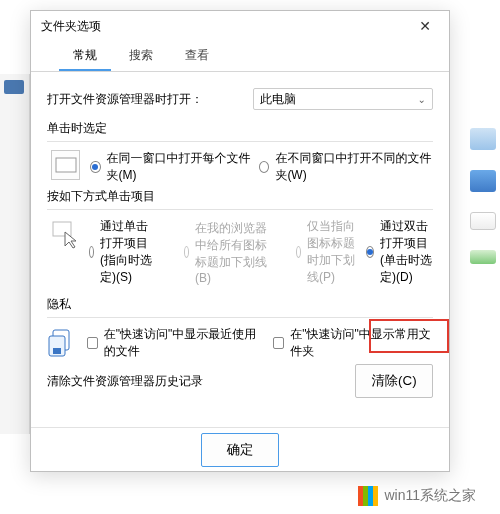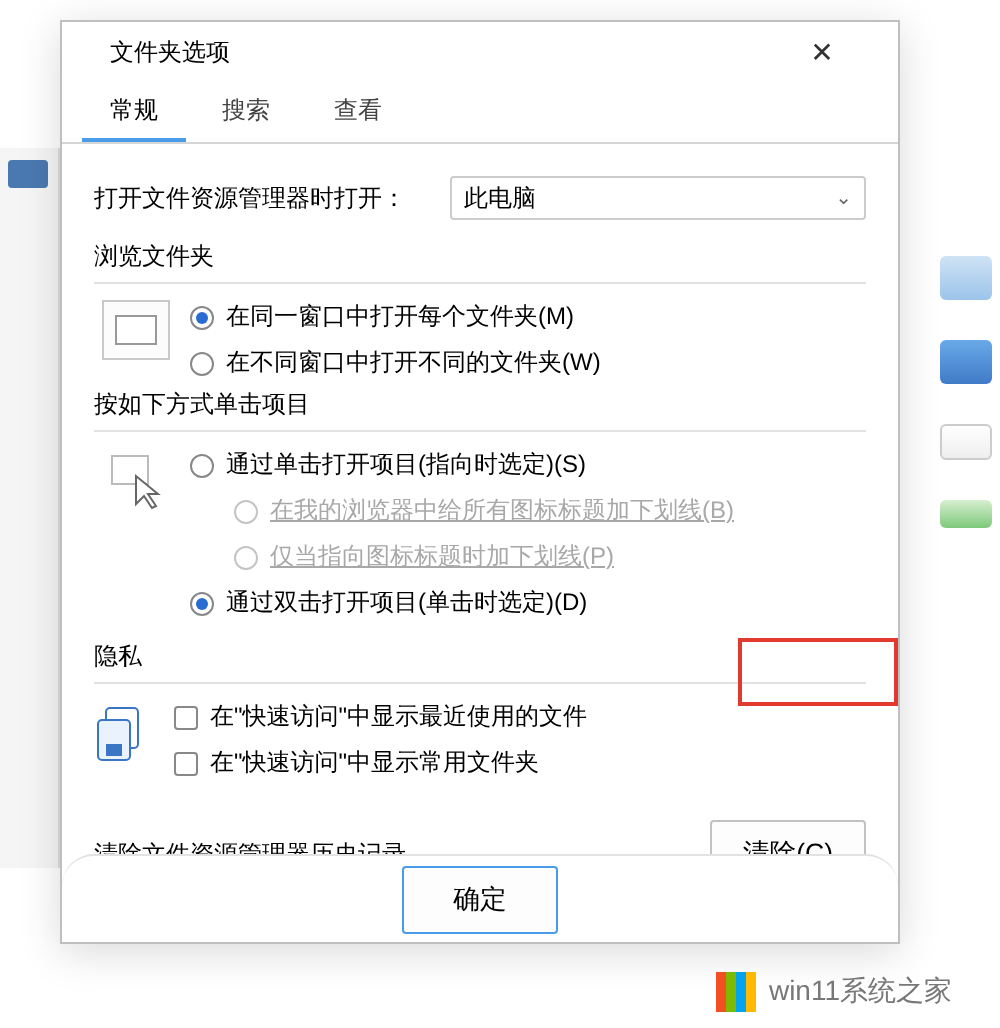--- a/index.html
+++ b/index.html
@@ -7,52 +7,52 @@
   .bg-strip { position: absolute; left: 0; top: 74px; width: 30px; height: 360px; background: #f5f5f5; border-right: 1px solid #ddd; }
   .bg-item { width: 20px; height: 14px; margin: 6px 4px; background: #4a78b0; border-radius: 2px; }
   .right-icons { position: absolute; right: 0; top: 108px; width: 30px; }
   .right-ico { width: 26px; height: 22px; margin: 20px 0; border-radius: 3px; }
   .ri1 { background: linear-gradient(#cfe3f5,#9cc4ea); }
   .ri2 { background: linear-gradient(#6aa9e8,#3f7bc7); }
   .ri3 { background: linear-gradient(#fff,#eee); border:1px solid #ccc; height:18px; }
   .ri4 { background: linear-gradient(#d6efd0,#7ec97a); height:14px; }
 
   .dialog { position: absolute; left: 30px; top: 10px; width: 420px; height: 462px; background: #fff; border: 1px solid #bfbfbf; box-shadow: 0 4px 20px rgba(0,0,0,.15); display: flex; flex-direction: column; }
-  .titlebar { display: flex; align-items: center; justify-content: space-between; height: 30px; padding: 0 24px; gap: 34px; }
+  .titlebar { display: flex; align-items: center; justify-content: space-between; height: 30px; padding: 0 10px; gap: 34px; }
   .titlebar .ttl { font-size: 12px; }
   .close { width: 28px; height: 22px; display: flex; align-items: center; justify-content: center; font-size: 14px; color: #333; cursor: pointer; }
-  .tabs { display: flex; border-bottom: 1px solid #d6d6d6; padding-left: 10px; gap: 4px; }
+  .tabs { display: flex; border-bottom: 1px solid #d6d6d6; padding-left: 28px; gap: 4px; }
   .tab { padding: 6px 14px 5px; font-size: 12px; color: #444; cursor: pointer; border-bottom: 2px solid transparent; }
   .tab.active { color: #000; border-bottom: 2px solid #4a9be8; }
   .content { flex: 1; padding: 10px 16px 6px 16px; overflow: hidden; }
   .row1 { display: flex; align-items: center; gap: 22px; margin: 6px 0 10px 0; }
-  .combo { flex: 1; height: 22px; border: 1px solid #ccc; border-radius: 2px; display: flex; align-items: center; justify-content: space-between; padding: 0 6px; background: #fff; }
+  .combo { flex: 1; height: 22px; border: 1px solid #ccc; border-radius: 2px; display: flex; align-items: center; justify-content: space-between; padding: 0 6px; background: #fff; margin-left: 28px; }
   .combo .chev { font-size: 10px; color: #666; }
   .group-label { margin: 4px 0 4px 0; }
   .hr { height: 1px; background: #e2e2e2; margin: 2px 0 8px 0; }
   .group-body { display: flex; gap: 10px; margin-left: 4px; }
   .icon-box { width: 34px; height: 30px; border: 1px solid #c9c9c9; background: #fcfcfc; display:flex; align-items:center; justify-content:center; }
   .icon-cursor { width: 34px; height: 34px; display:flex; align-items:center; justify-content:center; }
-  .options { display: flex; flex-direction: column; gap: 6px; }
+  .options { display: flex; flex-direction: row; gap: 6px; }
   .opt { display: flex; align-items: center; gap: 6px; }
   .radio { width: 12px; height: 12px; border: 1px solid #888; border-radius: 50%; display: inline-flex; align-items: center; justify-content: center; }
   .radio.sel::after { content: ""; width: 6px; height: 6px; background: #2a6dd2; border-radius: 50%; }
   .opt.disabled { color: #a8a8a8; }
   .opt.disabled .radio { border-color: #c4c4c4; }
-  .sub { margin-left: 22px; text-decoration: underline; }
+  .sub { margin-left: 22px; }
   .chk { width: 12px; height: 12px; border: 1px solid #888; border-radius: 2px; }
   .section3 { margin-top: 10px; }
   .priv-row { display: flex; gap: 10px; }
   .priv-icon { width: 30px; height: 34px; }
-  .clear-row { display: flex; align-items: center; justify-content: space-between; margin-top: 20px; gap: 18px; }
+  .clear-row { display: flex; align-items: center; justify-content: space-between; margin-top: 4px; gap: 18px; }
   .btn { min-width: 78px; height: 24px; border: 1px solid #c2c2c2; background: #fdfdfd; display: inline-flex; align-items: center; justify-content: center; padding: 16px 12px; cursor: pointer; border-radius: 2px; }
   .btn.primary { border-color: #4a9be8; color: #000; }
   .redbox { position: absolute; border: 2px solid #e03a2f; pointer-events: none; }
   .redbox.rb1 { left: 369px; top: 319px; width: 80px; height: 34px; }
-  .bottom-bar { height: 44px; border-top: 1px solid #e2e2e2; display: flex; align-items: center; justify-content: center; gap: 14px; border-radius: 16px; }
+  .bottom-bar { height: 44px; border-top: 1px solid #e2e2e2; display: flex; align-items: center; justify-content: center; gap: 14px; }
   .watermark { position: absolute; right: 24px; bottom: 8px; display: flex; align-items: center; gap: 6px; font-size: 14px; color: #777; font-weight: 500; }
   .wm-logo { width: 20px; height: 20px; display:flex; }
   .wm-bar { width:5px; }
   .wm-b1{background:#f25022;} .wm-b2{background:#7fba00;} .wm-b3{background:#00a4ef;} .wm-b4{background:#ffb900;}
 </style>
 </head>
 <body>
 
 <div class="bg-strip">
     <div class="bg-item"></div>
@@ -80,21 +80,21 @@
 
   <div class="content">
     <div class="row1">
       <span>打开文件资源管理器时打开：</span>
       <div class="combo">
         <span>此电脑</span>
         <span class="chev">⌄</span>
       </div>
     </div>
 
-    <div class="group-label">浏览文件夹</div>
+    <div class="group-label">单击时选定</div>
     <div class="hr"></div>
     <div class="group-body">
       <div class="icon-box">
         <svg width="22" height="16">
             <rect x="1" y="1" width="20" height="14" fill="#fff" stroke="#999"></rect>
           </svg>
       </div>
       <div class="options">
         <label class="opt">
             <span class="radio sel"></span>

